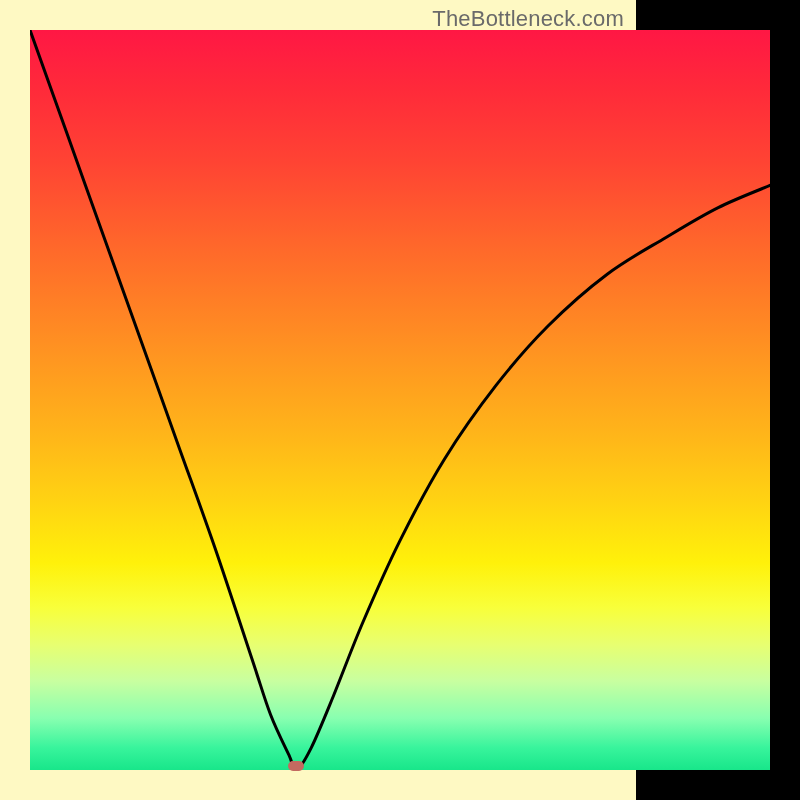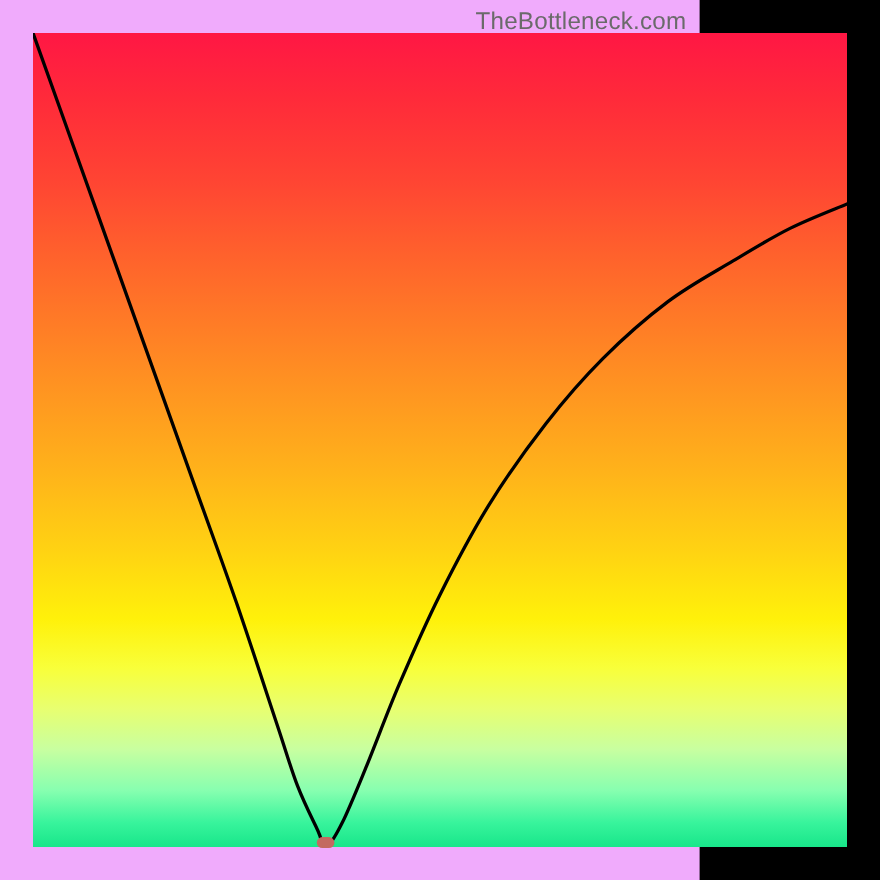--- a/index.html
+++ b/index.html
@@ -1,21 +1,21 @@
 <!DOCTYPE html>
 <html><head>
 <meta charset="utf-8">
 <style>
   * { margin: 0; padding: 0; box-sizing: border-box; }
   html, body { width: 800px; height: 800px; background: #000; overflow: hidden; font-family: Arial, sans-serif; }
   .frame {
     position: relative;
     width: 636px;
     height: 800px;
-    background: #f0abfc;
+    background: #fef9c3;
   }
   .plot-area {
     position: absolute;
     left: 30px;
     top: 30px;
     width: 740px;
     height: 740px;
     background: linear-gradient(to bottom,
       #ff1744 0%,
       #ff2a3a 8%,

